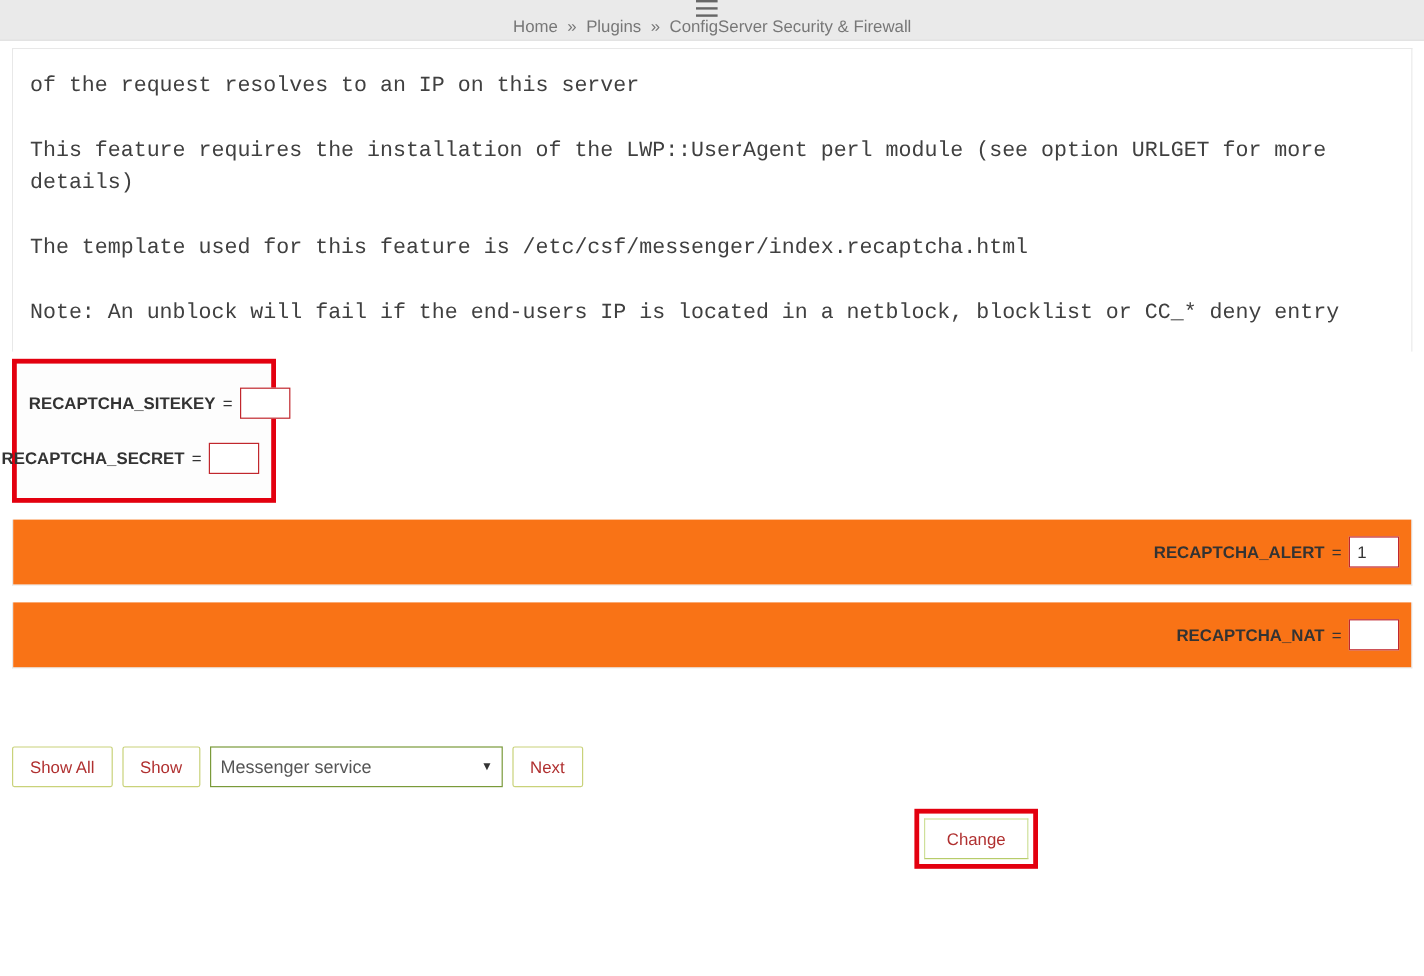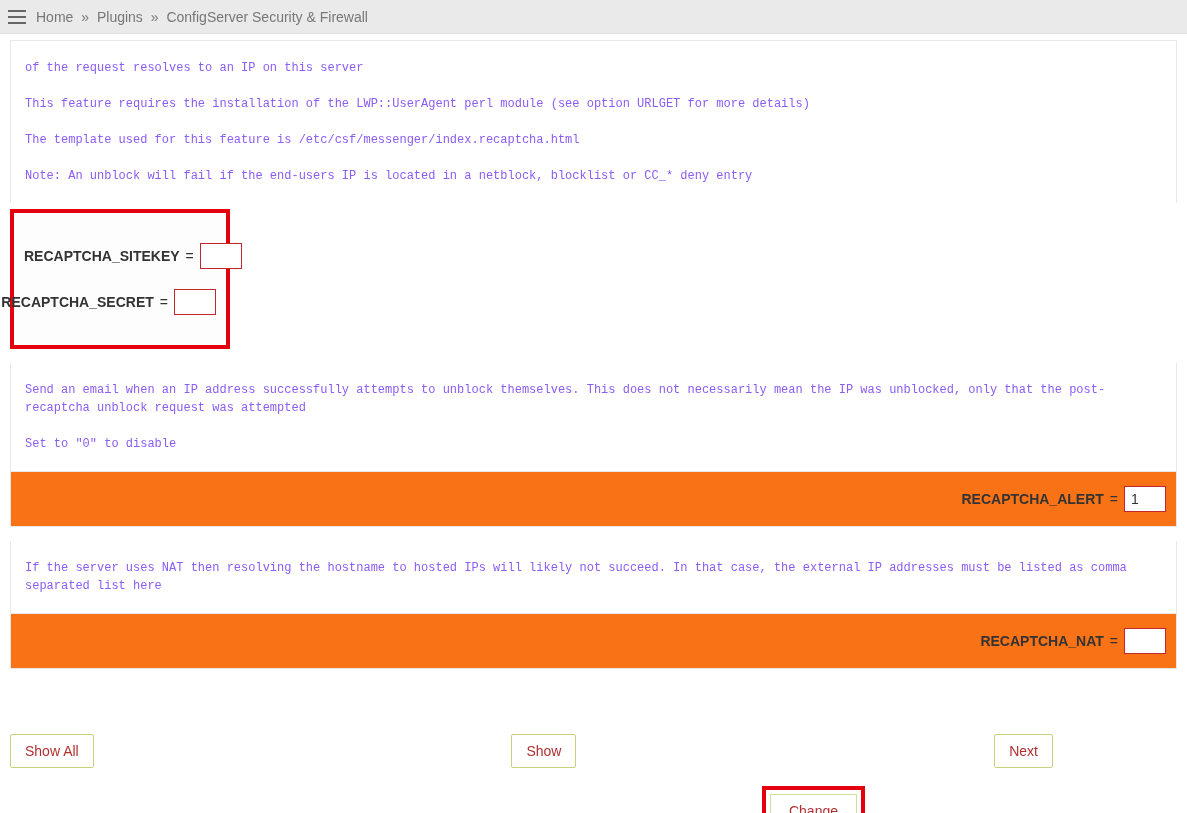--- a/index.html
+++ b/index.html
@@ -1,34 +1,34 @@
 <!DOCTYPE html>
 <html><head>
 <meta charset="utf-8">
 <style>
   * { box-sizing: border-box; margin: 0; padding: 0; }
   body { font-family: Arial, Helvetica, sans-serif; font-size: 14px; color: #333; background: #fff; width: 1187px; }
-  .topbar { background: #eaeaea; height: 34px; display: flex; align-items: center; padding: 0 8px; border-bottom: 1px solid #e0e0e0; width: 100%; }
+  .topbar { background: #eaeaea; height: 34px; display: flex; align-items: center; padding: 0 8px; border-bottom: 1px solid #e0e0e0; width: 100%; flex-direction: column; }
   .hamburger { width: 18px; height: 14px; display: inline-flex; flex-direction: column; justify-content: space-between; margin-right: 10px; cursor: pointer; }
   .hamburger span { display: block; height: 2px; background: #666; width: 100%; }
   .breadcrumb { color: #777; font-size: 14px; }
   .breadcrumb a { color: #777; text-decoration: none; }
   .breadcrumb .sep { margin: 0 4px; }
   .content { padding: 0 10px 40px 10px; }
   .config-section { border: 1px solid #e8e8e8; border-top: none; margin-bottom: 14px; }
   .config-section.first { border-top: 1px solid #e8e8e8; margin-top: 6px; }
-  .desc { font-family: "Courier New", Courier, monospace; font-size: 12px; color: #8b5cf6; padding: 18px 14px; line-height: 1.5; white-space: pre-line; border-bottom: 1px solid #e8e8e8; background: #fff; }
+  .desc { font-family: "Courier New", Courier, monospace; font-size: 18px; color: #404040; padding: 18px 14px; line-height: 1.5; white-space: pre-line; border-bottom: 1px solid #e8e8e8; background: #fff; }
   .field-row { background: #f97316; padding: 14px 10px; display: flex; align-items: center; gap: 6px; border-bottom: 1px solid #f0f0f0; }
   .field-row:last-child { border-bottom: none; justify-content: flex-end; }
   .field-label { font-weight: bold; color: #333; }
   .eq { color: #333; }
   .field-input { border: 1px solid #c1272d; height: 26px; width: 42px; padding: 2px 6px; font-size: 14px; color: #333; background: #fff; }
-  .highlight-box { border: 4px solid #e3000f; padding: 20px 4px; margin: 6px 0 14px 0; width: 220px; background: #fdfdfd; }
+  .highlight-box { border: 4px solid #e3000f; padding: 10px 4px; margin: 6px 0 14px 0; width: 220px; background: #fdfdfd; }
   .highlight-box .field-row { background: transparent; border: none; padding: 10px 6px; }
-  .nav-row { display: flex; justify-content: space-between; align-items: center; gap: 8px; margin-top: 65px; padding-right: 124px; }
+  .nav-row { display: flex; justify-content: flex-start; align-items: center; gap: 8px; margin-top: 65px; padding-right: 124px; }
   .btn { border: 1px solid #c9d27a; background: #fff; color: #b03030; padding: 8px 14px; font-size: 14px; cursor: pointer; border-radius: 2px; }
   .select-wrap { position: relative; }
   select.section-select { border: 1px solid #7a9a3a; height: 34px; width: 244px; padding: 4px 24px 4px 8px; font-size: 15px; color: #555; background: #fff; appearance: none; -webkit-appearance: none; cursor: pointer; }
   .select-caret { position: absolute; right: 8px; top: 50%; transform: translateY(-50%); pointer-events: none; font-size: 10px; color: #333; }
   .change-row { display: flex; justify-content: flex-end; margin-top: 18px; padding-right: 312px; }
   .change-wrap { border: 4px solid #e3000f; padding: 4px; display: inline-block; }
   .change-btn { border: 1px solid #cfe09a; border-bottom-color: #b7cc6a; background: #fff; color: #b03030; padding: 8px 18px; font-size: 14px; cursor: pointer; }
 </style>
 </head>
 <body>
@@ -67,42 +67,44 @@
       <input class="field-input" type="text" value="" style="">
     </div>
     <div class="field-row">
       <span class="field-label">RECAPTCHA_SECRET</span>
       <span class="eq">=</span>
       <input class="field-input" type="text" value="" style="">
     </div>
   </div>
 
   <div class="config-section">
-    <div class="desc">Send an email when an IP address successfully attempts to unblock themselves. This does not necessarily mean the IP was unblocked, only that the post-recaptcha unblock request was attempted
-
-Set to "0" to disable</div>
     <div class="field-row">
       <span class="field-label">RECAPTCHA_ALERT</span>
       <span class="eq">=</span>
       <input class="field-input" type="text" value="1" style="">
     </div>
   </div>
 
   <div class="config-section">
-    <div class="desc">If the server uses NAT then resolving the hostname to hosted IPs will likely not succeed. In that case, the external IP addresses must be listed as comma separated list here</div>
     <div class="field-row">
       <span class="field-label">RECAPTCHA_NAT</span>
       <span class="eq">=</span>
       <input class="field-input" type="text" value="" style="">
     </div>
   </div>
 
   <div class="nav-row">
     <button class="btn">Show All</button>
     <button class="btn">Show</button>
+    <div class="select-wrap">
+      <select class="section-select">
+        <option>Messenger service</option>
+      </select>
+      <span class="select-caret">▼</span>
+    </div>
     <button class="btn">Next</button>
   </div>
 
   <div class="change-row">
     <div class="change-wrap">
       <button class="change-btn">Change</button>
     </div>
   </div>
 
 </div>

